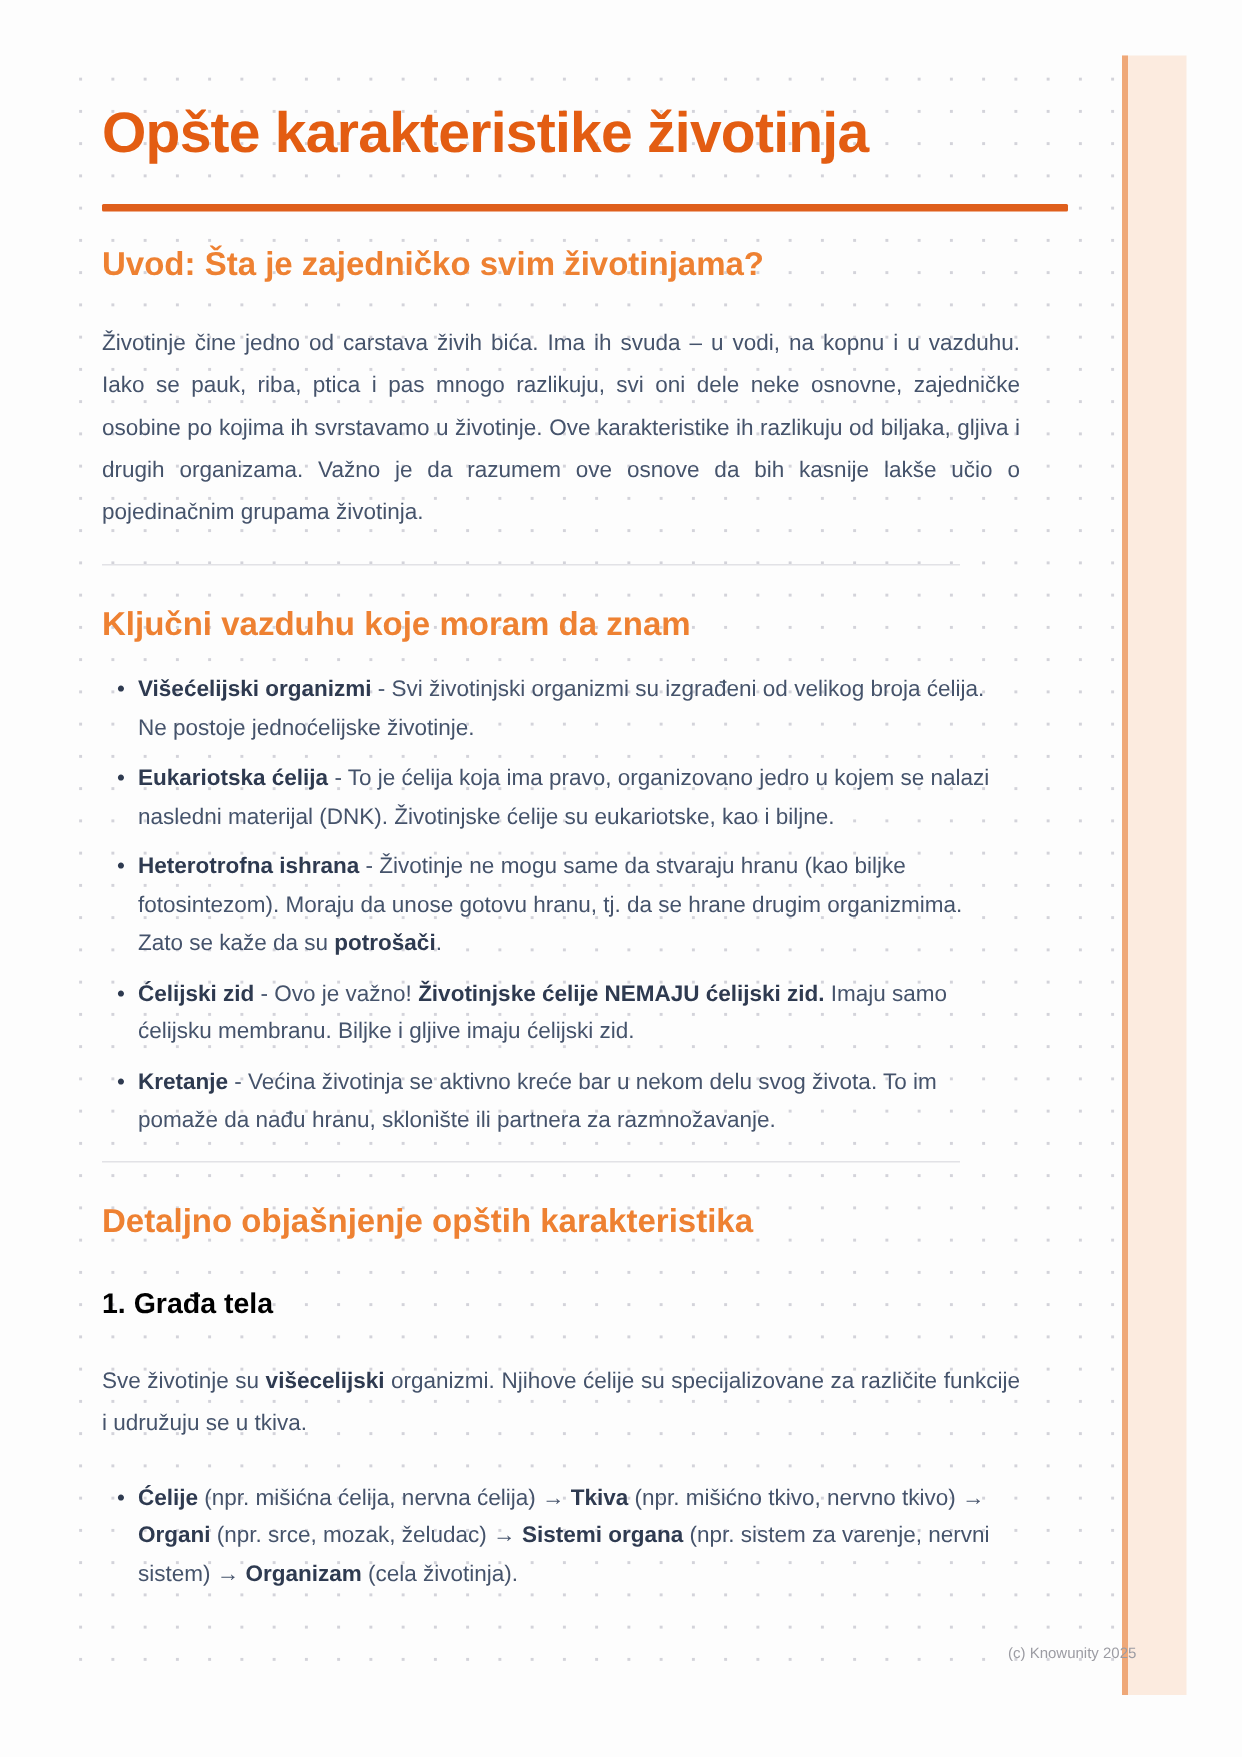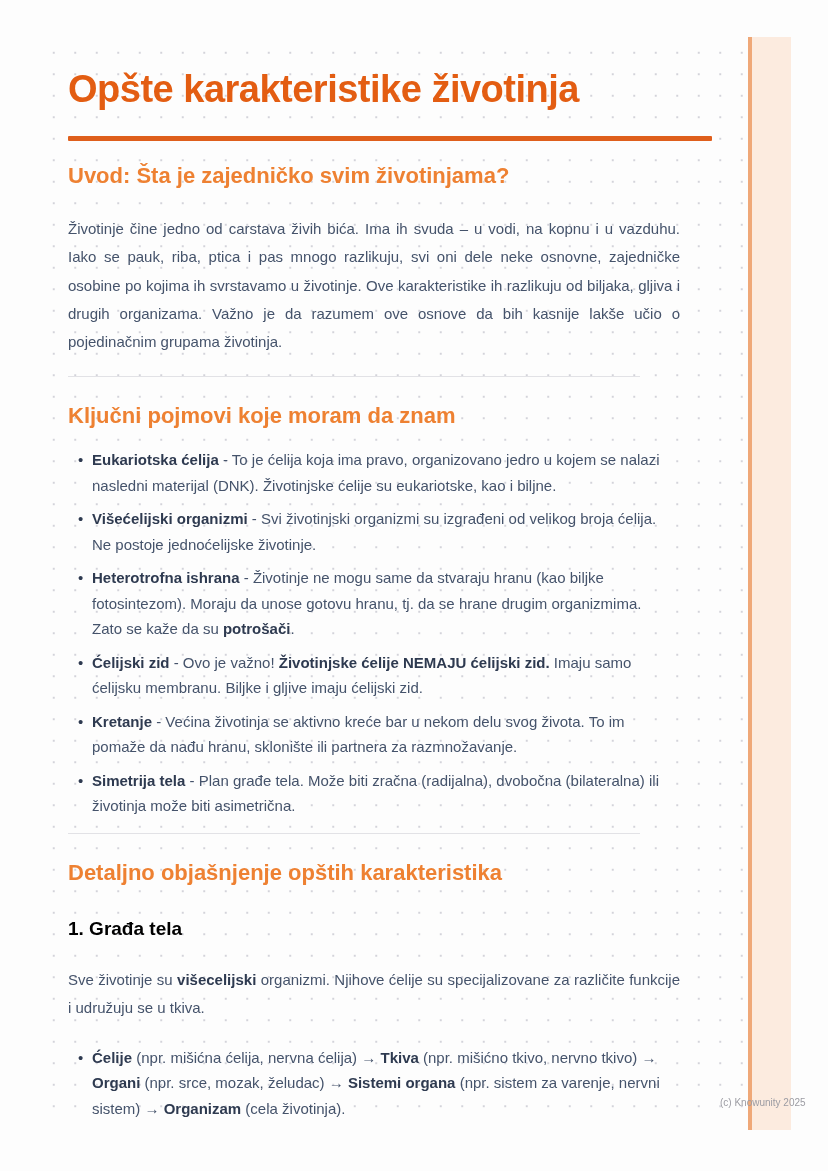--- a/index.html
+++ b/index.html
@@ -55,48 +55,47 @@
   }
   ul.term-list li{
     position:relative;font-size:15px;line-height:25.5px;color:#45536b;
     margin:0 0 8px;
   }
   ul.term-list li::before{
     content:"•";position:absolute;left:-14px;top:0;color:#2e3a50;font-size:15px;
   }
   ul.mt-lg{margin-top:22px;}
   .footer-credit{
-    position:absolute;left:720px;top:1097px;z-index:3;
+    position:absolute;left:672px;top:1097px;z-index:3;
     font-size:10px;color:#9c9ca3;
   }
 </style>
 </head>
 <body>
 
 <div class="page">
   <div class="dot-grid"></div>
   <div class="side-band"></div>
 
   <div class="content">
     <h1 class="doc-title">Opšte karakteristike životinja</h1>
     <div class="title-rule"></div>
 
     <h2 class="section-heading">Uvod: Šta je zajedničko svim životinjama?</h2>
     <p class="body-par">Životinje čine jedno od carstava živih bića. Ima ih svuda – u vodi, na kopnu i u vazduhu. Iako se pauk, riba, ptica i pas mnogo razlikuju, svi oni dele neke osnovne, zajedničke osobine po kojima ih svrstavamo u životinje. Ove karakteristike ih razlikuju od biljaka, gljiva i drugih organizama. Važno je da razumem ove osnove da bih kasnije lakše učio o pojedinačnim grupama životinja.</p>
 
     <hr class="divider">
 
-    <h2 class="section-heading mt-sm">Ključni pojmovi koje moram da znam</h2>
+    <h2 class="section-heading mt-sm">Ključni vazduhu koje moram da znam</h2>
     <ul class="term-list">
+      <li><span class="b">Višećelijski organizmi</span><span> - Svi životinjski organizmi su izgrađeni od velikog broja ćelija. Ne postoje jednoćelijske životinje.</span></li>
       <li><span class="b">Eukariotska ćelija</span><span> - To je ćelija koja ima pravo, organizovano jedro u kojem se nalazi nasledni materijal (DNK). Životinjske ćelije su eukariotske, kao i biljne.</span></li>
-      <li><span class="b">Višećelijski organizmi</span><span> - Svi životinjski organizmi su izgrađeni od velikog broja ćelija. Ne postoje jednoćelijske životinje.</span></li>
       <li><span class="b">Heterotrofna ishrana</span><span> - Životinje ne mogu same da stvaraju hranu (kao biljke fotosintezom). Moraju da unose gotovu hranu, tj. da se hrane drugim organizmima. Zato se kaže da su </span><span class="b">potrošači</span><span>.</span></li>
       <li><span class="b">Ćelijski zid</span><span> - Ovo je važno! </span><span class="b">Životinjske ćelije NEMAJU ćelijski zid.</span><span> Imaju samo ćelijsku membranu. Biljke i gljive imaju ćelijski zid.</span></li>
       <li><span class="b">Kretanje</span><span> - Većina životinja se aktivno kreće bar u nekom delu svog života. To im pomaže da nađu hranu, sklonište ili partnera za razmnožavanje.</span></li>
-      <li><span class="b">Simetrija tela</span><span> - Plan građe tela. Može biti zračna (radijalna), dvobočna (bilateralna) ili životinja može biti asimetrična.</span></li>
     </ul>
 
     <hr class="divider divider-2">
 
     <h2 class="section-heading mt-sm">Detaljno objašnjenje opštih karakteristika</h2>
 
     <h3 class="sub-heading">1. Građa tela</h3>
     <p class="body-par"><span>Sve životinje su </span><span class="b">višecelijski</span><span> organizmi. Njihove ćelije su specijalizovane za različite funkcije i udružuju se u tkiva.</span></p>
 
     <ul class="term-list mt-lg">

